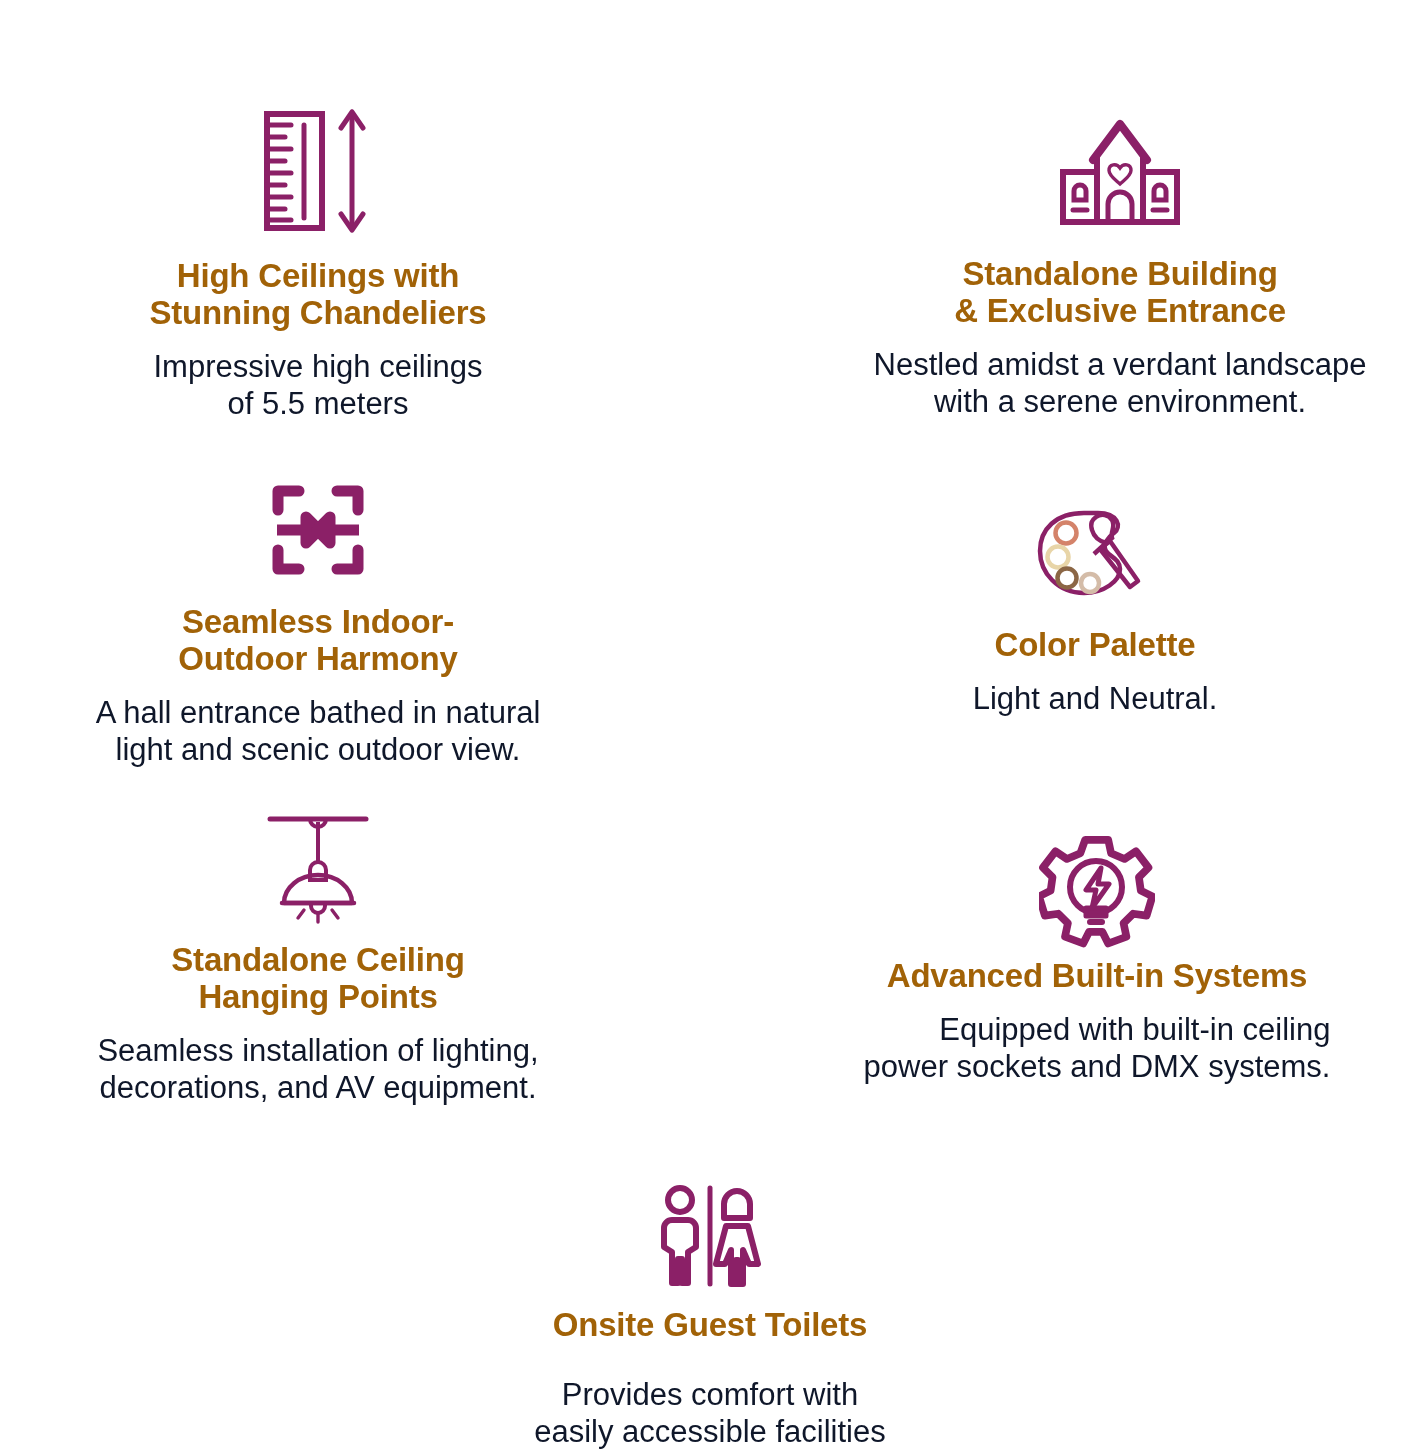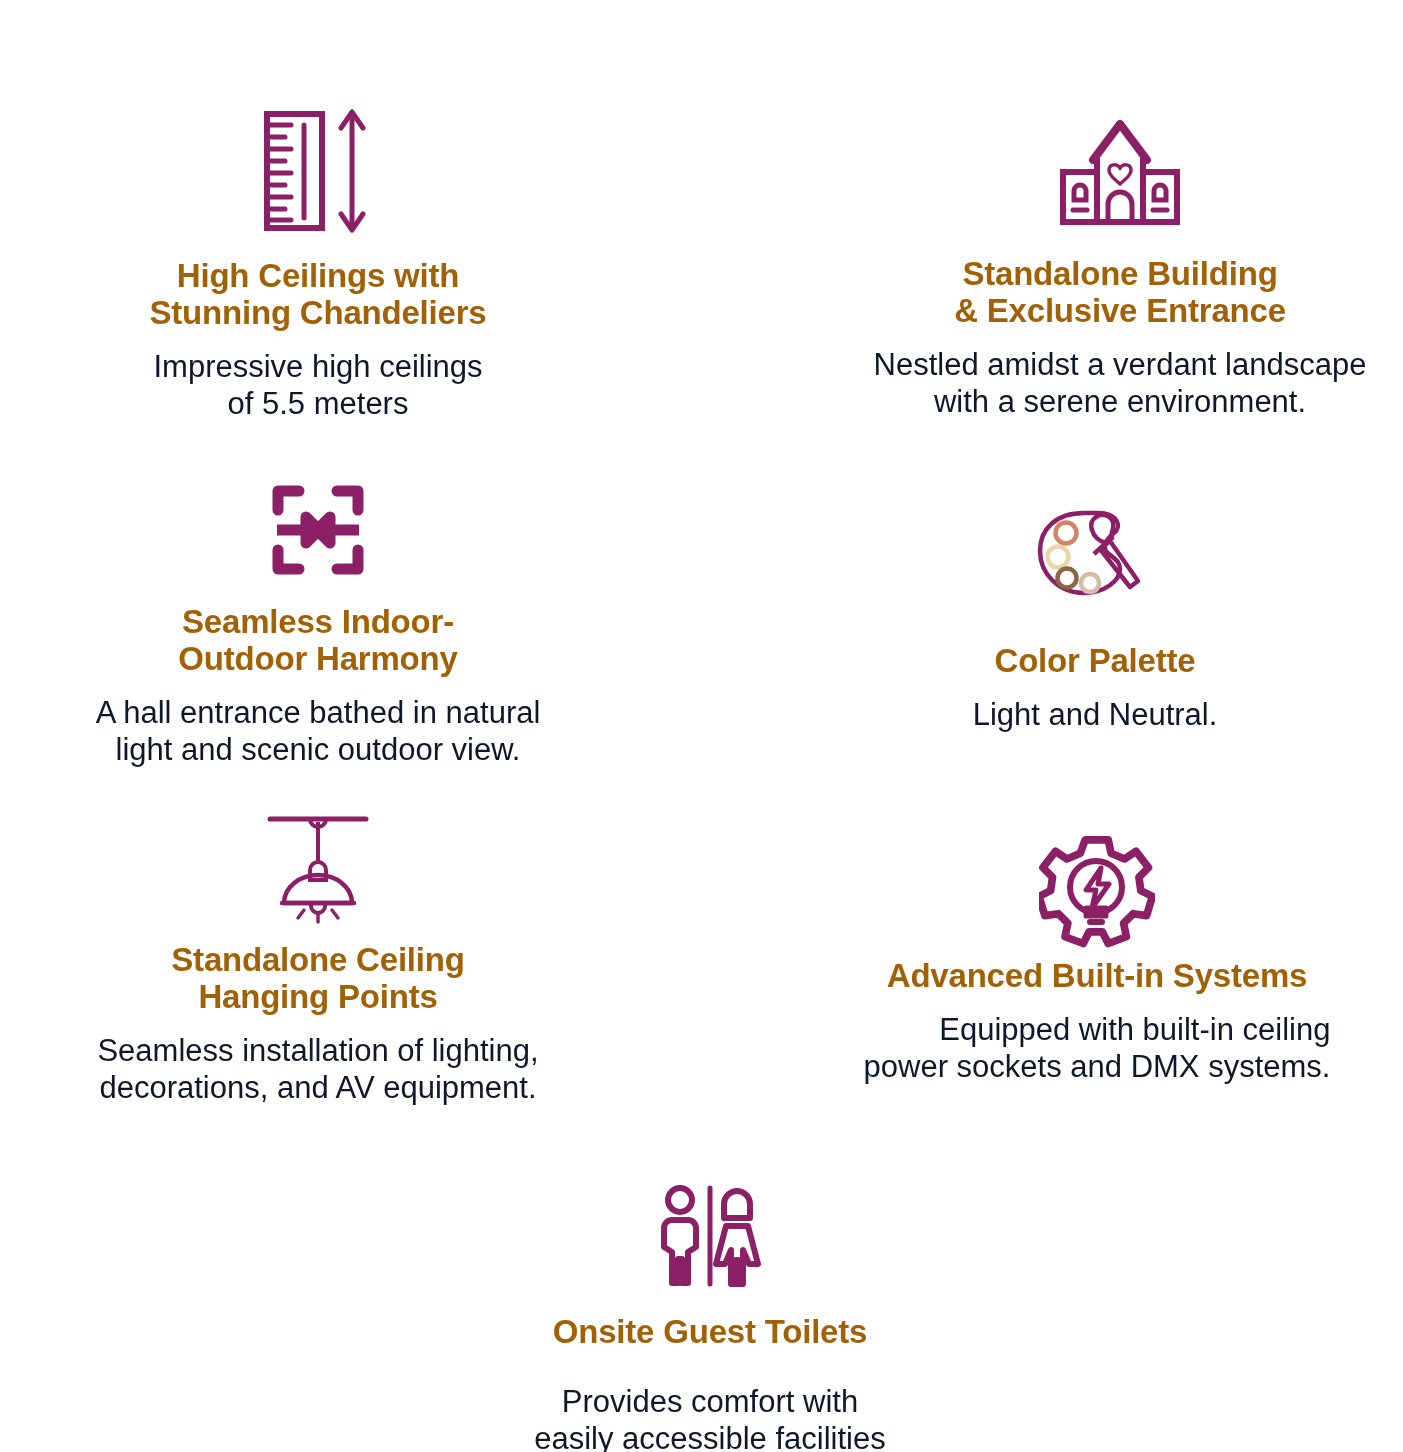--- a/index.html
+++ b/index.html
@@ -66,36 +66,36 @@
   #card-standalone .feature-title { margin-top: 28px; }
   #card-standalone .feature-desc  { margin-top: 16px; }
 
   #card-seamless        { left: 48px;  top: 478px;  width: 540px; }
   #card-seamless .icon-wrap { height: 98px; }
   #card-seamless .feature-title { margin-top: 28px; }
   #card-seamless .feature-desc  { margin-top: 16px; }
 
   #card-palette         { left: 845px; top: 505px;  width: 500px; }
   #card-palette .icon-wrap { height: 98px; }
-  #card-palette .feature-title { margin-top: 40px; }
+  #card-palette .feature-title { margin-top: 24px; }
   #card-palette .feature-desc  { margin-top: 16px; }
 
   #card-hanging         { left: 48px;  top: 806px;  width: 540px; }
   #card-hanging .icon-wrap { height: 118px; }
   #card-hanging .feature-title { margin-top: 18px; }
   #card-hanging .feature-desc  { margin-top: 16px; }
 
   #card-advanced        { left: 812px; top: 832px;  width: 570px; }
   #card-advanced .icon-wrap { height: 118px; }
   #card-advanced .feature-title { margin-top: 8px; }
   #card-advanced .feature-desc  { margin-top: 16px; text-align: right; }
 
   #card-toilets         { left: 440px; top: 1180px; width: 540px; }
   #card-toilets .icon-wrap { height: 108px; }
-  #card-toilets .feature-title { margin-top: 26px; }
+  #card-toilets .feature-title { margin-top: 19px; }
   #card-toilets .feature-desc  { margin-top: 32px; }
 
   svg { display: block; }
 </style>
 </head>
 <body>
 
 <div class="board">
 
   <div class="feature" id="card-high-ceilings">

